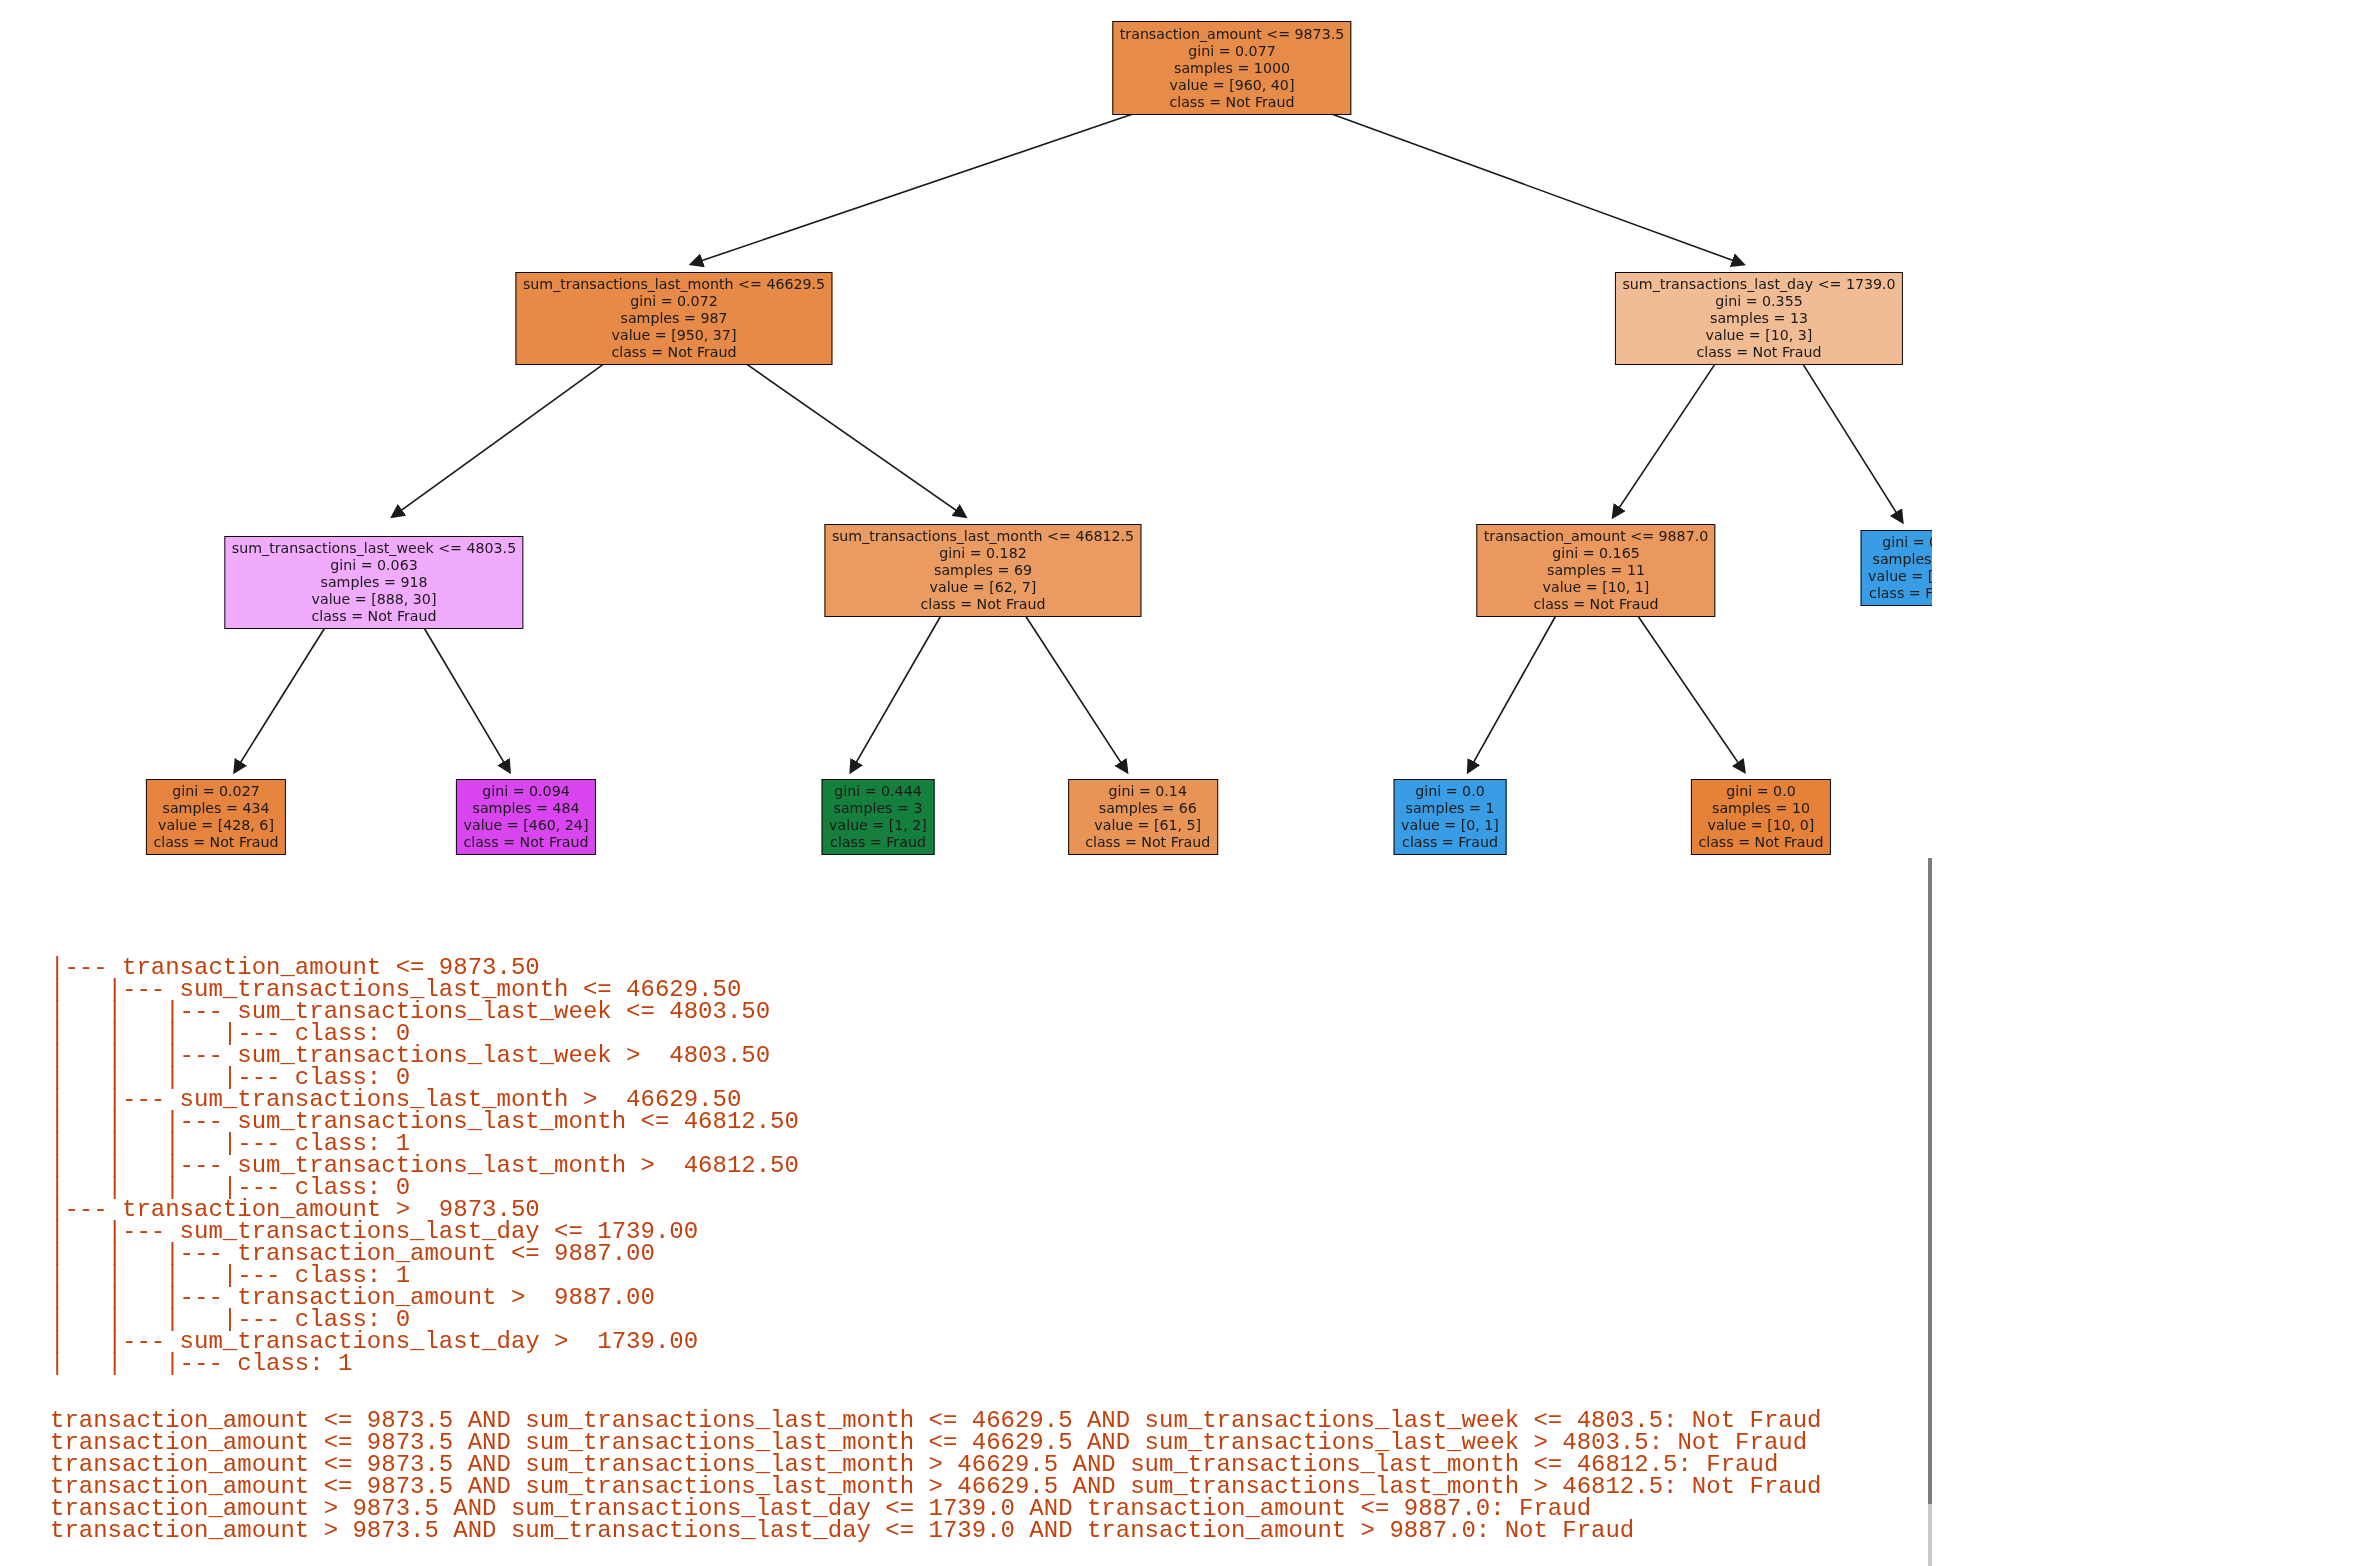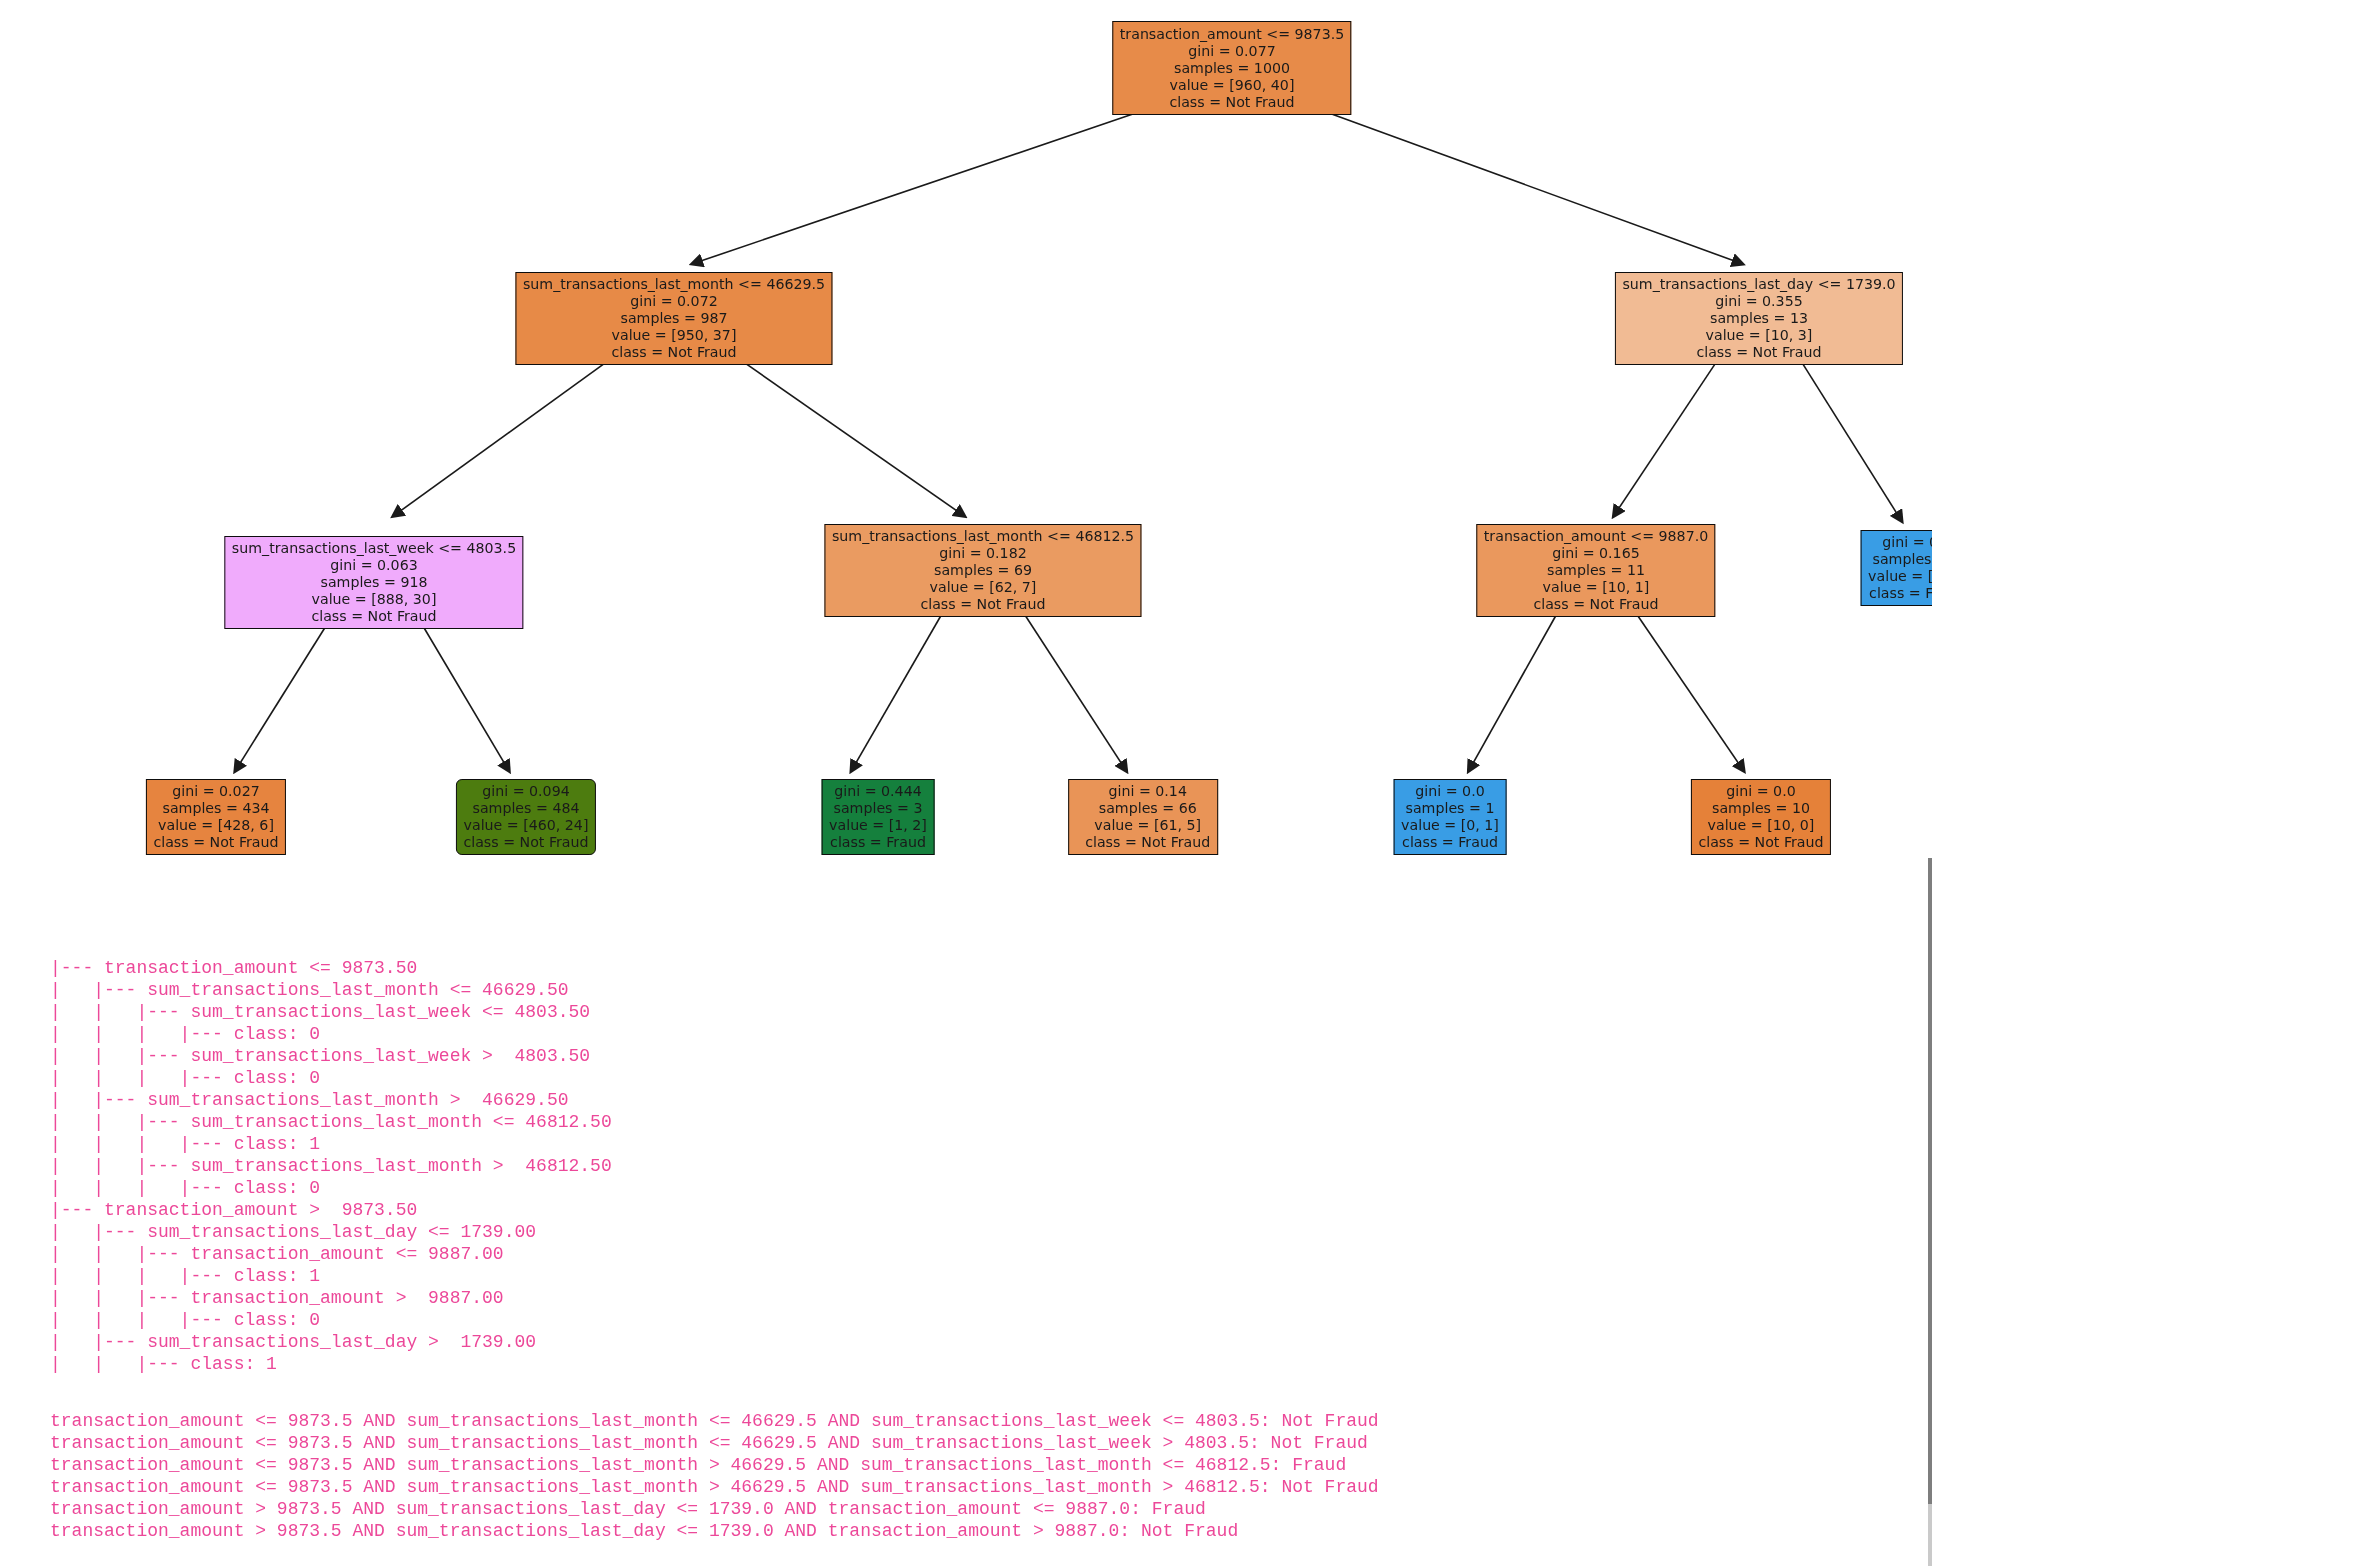--- a/index.html
+++ b/index.html
@@ -26,23 +26,23 @@
   
   .edges {
     position:absolute; left:0; top:0;
     pointer-events:none;
   }
   
   .mono-block {
     position:absolute;
     left:50px;
     font-family:"Liberation Mono", "DejaVu Sans Mono", monospace;
-    font-size:18px;
+    font-size:24px;
     line-height:22px;
-    color:#ec4899;
+    color:#c2410c;
   }
   .mono-block div { white-space:pre; }
   #tree-text-block { top:957px; }
   #rules-block    { top:1410px; }
   
   .scrollbar-track {
     position:absolute;
     right:0; top:858px;
     width:4.5px; height:709px;
     background:#cacaca;
@@ -134,21 +134,21 @@
     <div>class = Fraud</div>
   </div>
 
   <div class="node" style="left: 216px; top: 779px; background-color: rgb(230, 132, 63);">
     <div>gini = 0.027</div>
     <div>samples = 434</div>
     <div>value = [428, 6]</div>
     <div>class = Not Fraud</div>
   </div>
 
-  <div class="node" style="left: 526px; top: 779px; background-color: #4d7c0f; border-radius: 6px;">
+  <div class="node" style="left: 526px; top: 779px; background-color: #d946ef;">
     <div>gini = 0.094</div>
     <div>samples = 484</div>
     <div>value = [460, 24]</div>
     <div>class = Not Fraud</div>
   </div>
 
   <div class="node" style="left: 878px; top: 779px; background-color: #15803d;">
     <div>gini = 0.444</div>
     <div>samples = 3</div>
     <div>value = [1, 2]</div>

